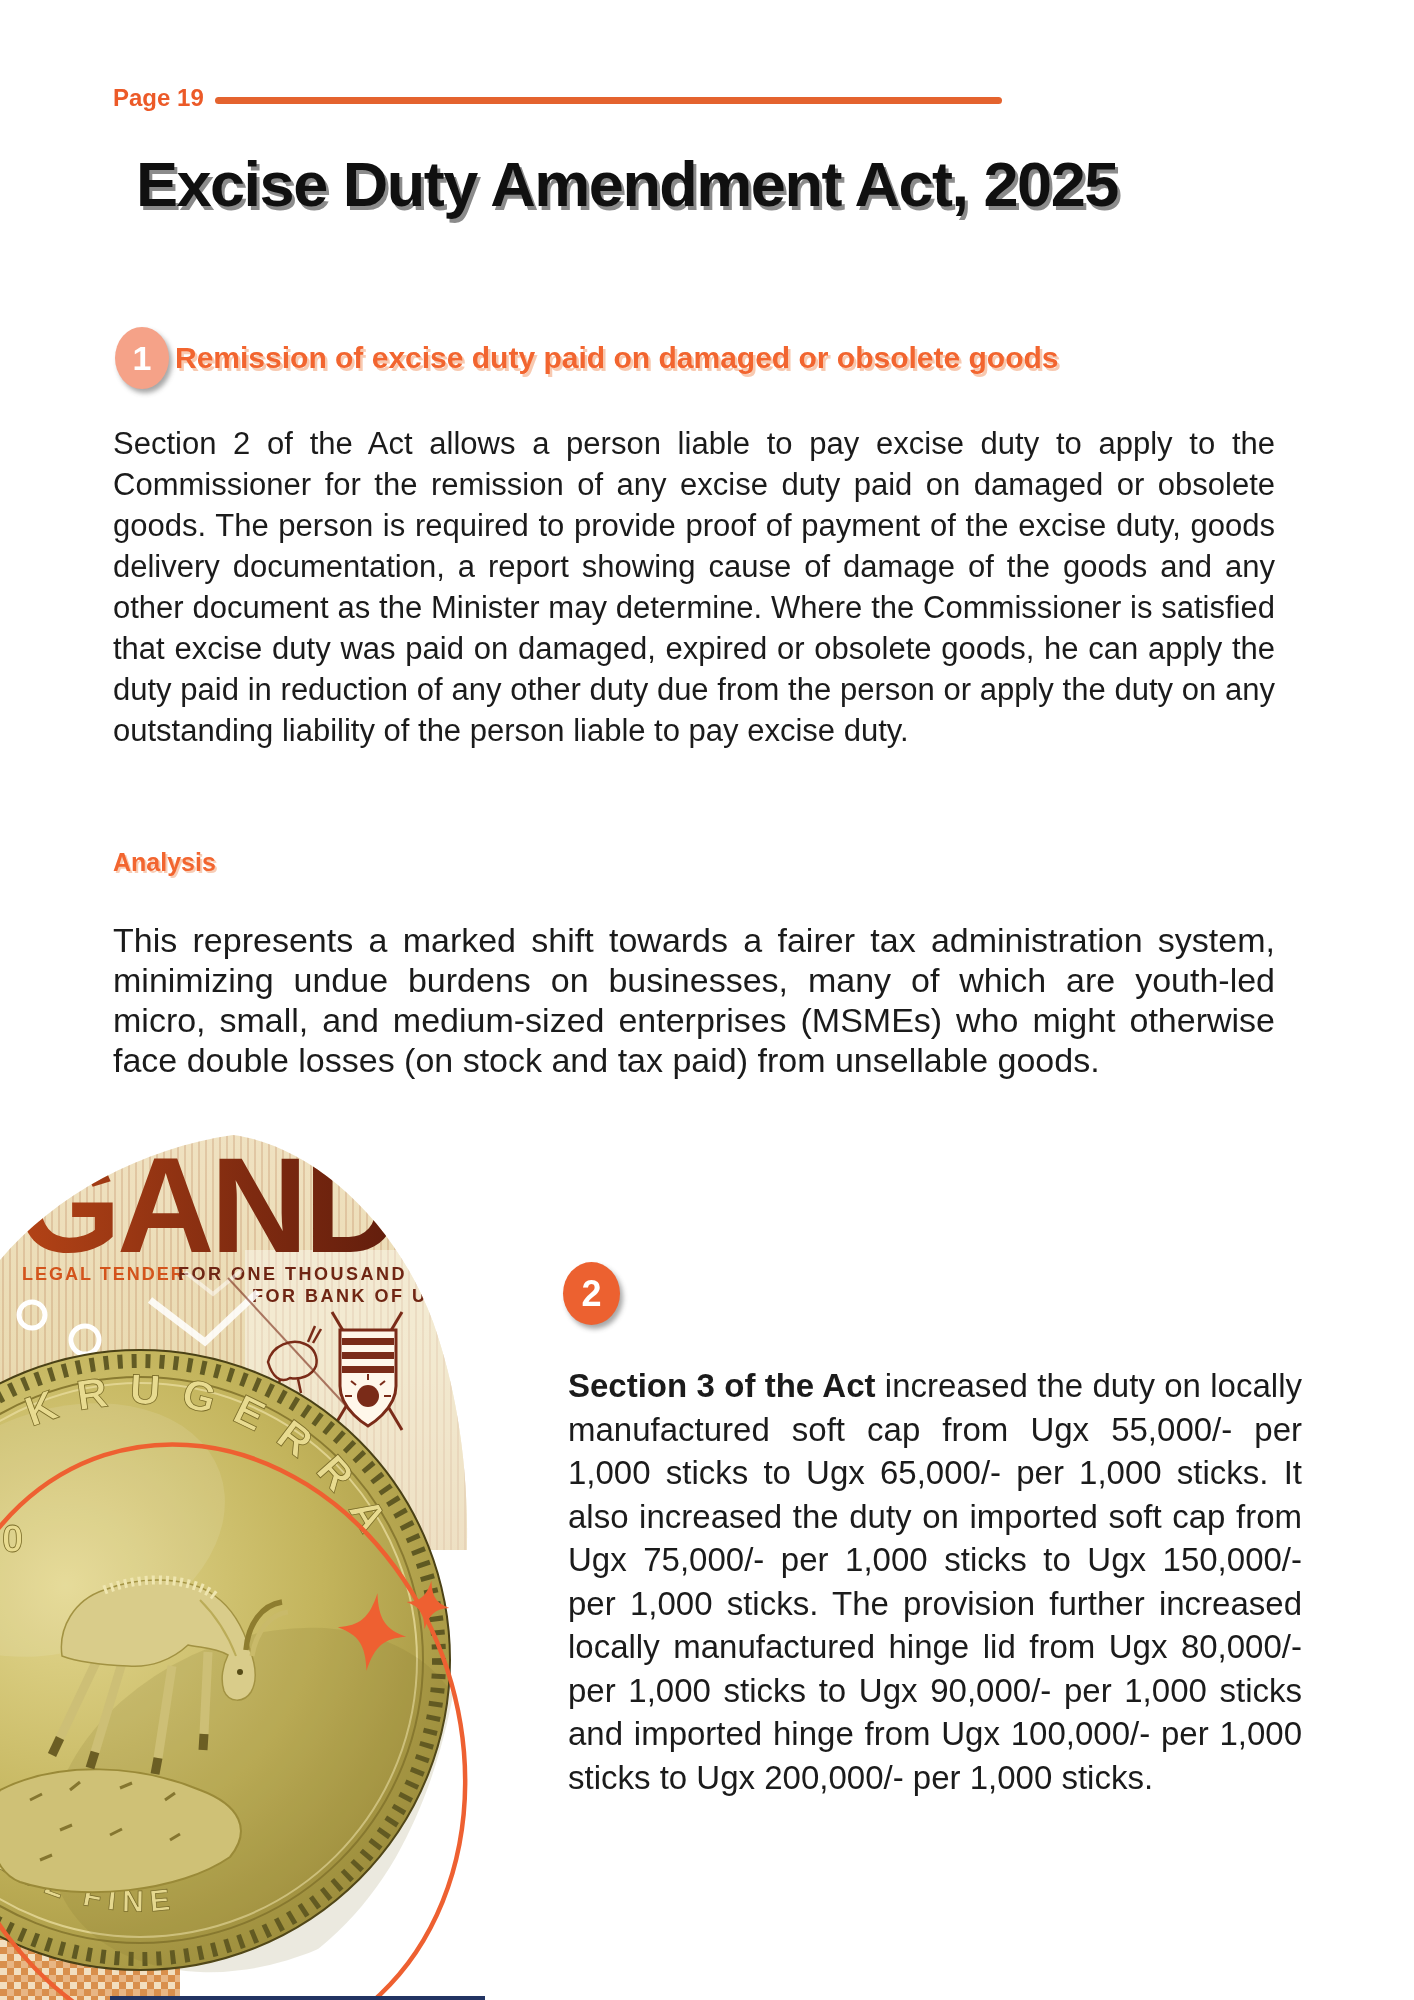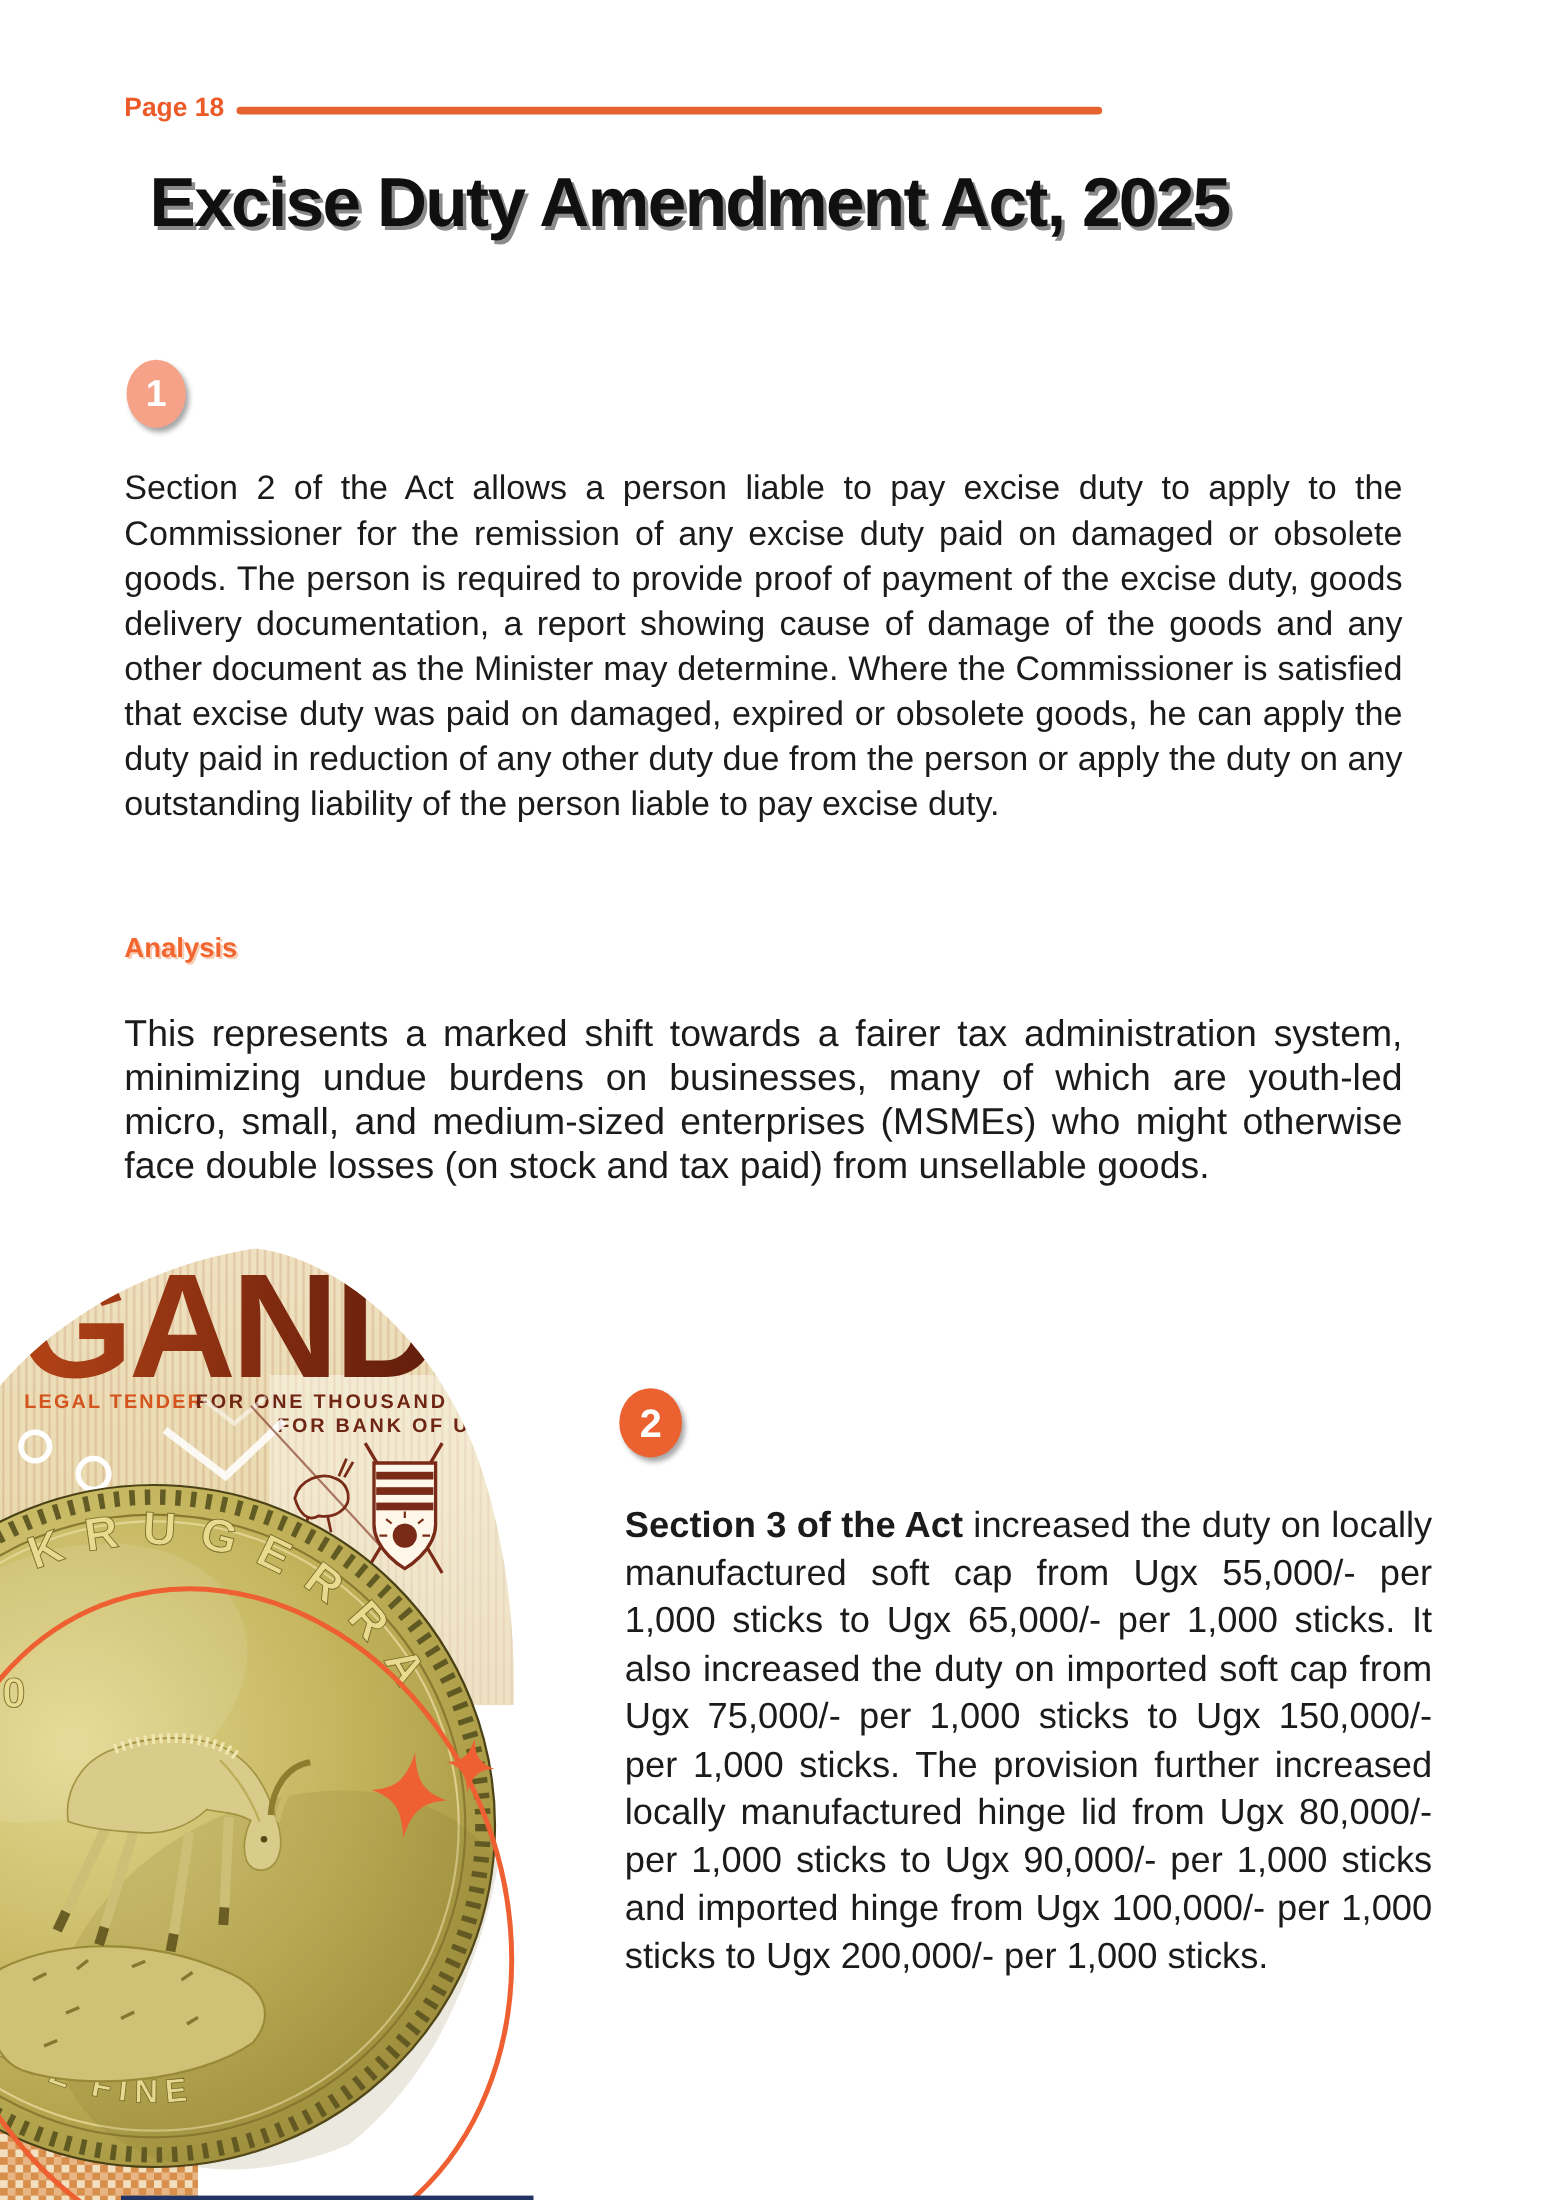--- a/index.html
+++ b/index.html
@@ -47,27 +47,28 @@
   #photo-svg{left:0;top:1100px;}
   #photo-svg text{font-family:"Liberation Sans",sans-serif;}
   
   #footer-strip{left:110px;top:1996px;width:375px;height:4px;background:#223463;}
 </style>
 </head>
 <body>
 
 <div id="page">
 
-  <div class="abs" id="page-label">Page 18</div>
+  <div class="abs" id="page-label">Page 19</div>
   <div class="abs" id="header-rule"></div>
 
   <div class="abs" id="doc-title">Excise Duty Amendment Act, 2025</div>
 
   <div class="abs sec-header" id="sec1-header">
     <div class="num-circle" id="sec1-circle">1</div>
+    <div class="sec-heading">Remission of excise duty paid on damaged or obsolete goods</div>
   </div>
 
   <div class="abs body-par" id="par1">Section 2 of the Act allows a person liable to pay excise duty to apply to the Commissioner for the remission of any excise duty paid on damaged or obsolete goods. The person is required to provide proof of payment of the excise duty, goods delivery documentation, a report showing cause of damage of the goods and any other document as the Minister may determine. Where the Commissioner is satisfied that excise duty was paid on damaged, expired or obsolete goods, he can apply the duty paid in reduction of any other duty due from the person or apply the duty on any outstanding liability of the person liable to pay excise duty.</div>
 
   <div class="abs" id="analysis-heading">Analysis</div>
   <div class="abs body-par" id="analysis-par">This represents a marked shift towards a fairer tax administration system, minimizing undue burdens on businesses, many of which are youth-led micro, small, and medium-sized enterprises (MSMEs) who might otherwise face double losses (on stock and tax paid) from unsellable goods.</div>
 
   <svg class="abs" id="photo-svg" width="500" height="900" viewBox="0 0 500 900" xmlns="http://www.w3.org/2000/svg">
     <defs>
       <clipPath id="eggClip">

